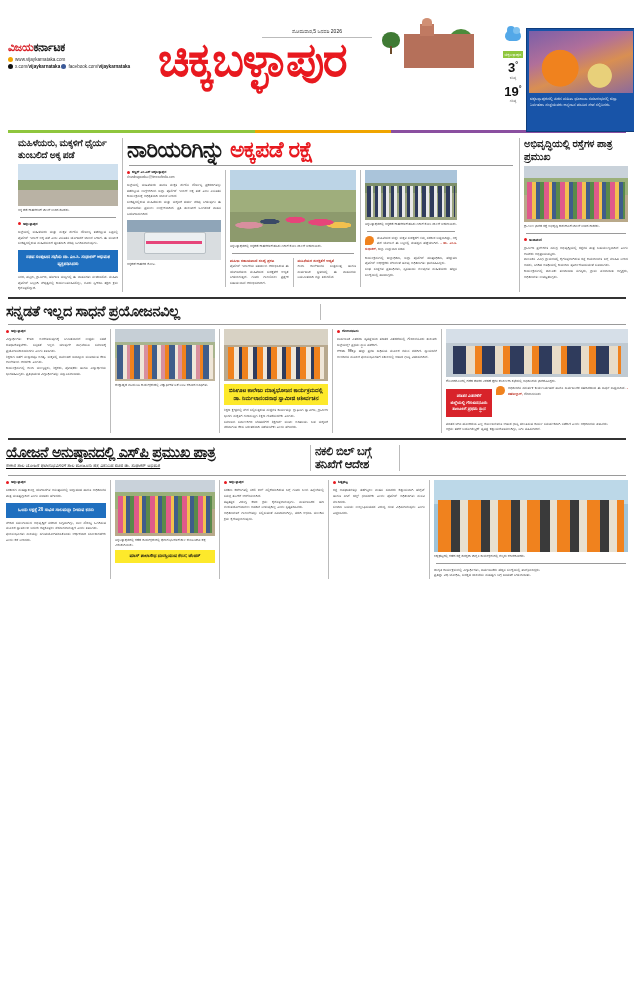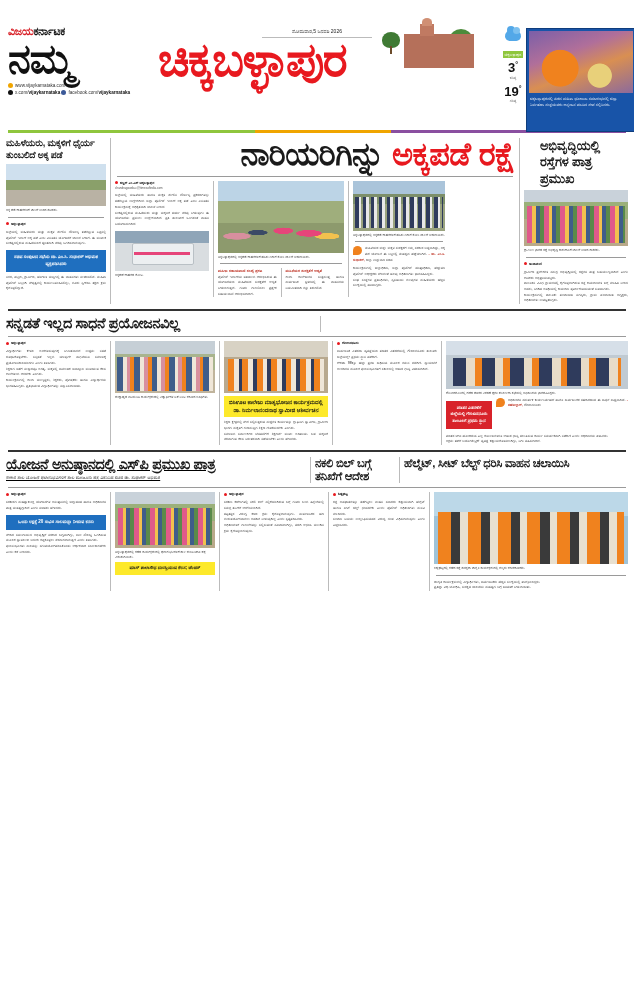--- a/index.html
+++ b/index.html
@@ -7,21 +7,21 @@
   body { font-family:"Liberation Sans", sans-serif; }
 
   .page {
     width:634px; height:995px; margin:0 auto; background:#ffffff;
     position:relative; overflow:hidden;
     padding:26px 6px 8px 6px;
   }
 
   
   .masthead { position:relative; height:100px; }
-  .mh-left { position:absolute; left:2px; top:0; width:250px; }
+  .mh-left { position:absolute; left:2px; top:16px; width:250px; }
   .vk-logo { font-size:11px; font-weight:bold; letter-spacing:-0.3px; line-height:1; }
   .vk-logo .red { color:#d81f26; }
   .vk-logo .blk { color:#111; }
   .namma {
     font-size:41px; font-weight:bold; color:#111; line-height:0.95;
     letter-spacing:-1px; margin-top:3px; white-space:nowrap;
   }
   .mh-urls { margin-top:4px; font-size:4.6px; color:#333; line-height:1.5; }
   .mh-urls .ico { display:inline-block; width:5px; height:5px; border-radius:50%;
      background:#f0a500; vertical-align:middle; margin-right:2px; }
@@ -135,22 +135,22 @@
   .scene-people:after { content:""; position:absolute; left:2%; bottom:4%; width:96%; height:66%;
       background:repeating-linear-gradient(to right,
         #3f5d8a 0 6%, #efe6d8 6% 10%, #d88f9e 10% 14%, #f0821e 14% 18%); }
   .scene-indoor { background:linear-gradient(180deg,#d6dfe8 0 30%, #c0cad2 30% 100%); }
   .scene-indoor:after { content:""; position:absolute; left:4%; bottom:6%; width:92%; height:58%;
       background:repeating-linear-gradient(to right,
         #2f3b5c 0 8%, #e8dcc8 8% 13%, #f0821e 13% 17%); }
 
   
   .hl-main {
-    font-size:32px; font-weight:bold; color:#1a1a1a; line-height:1.05;
-    letter-spacing:-0.6px; text-align:right; white-space:nowrap;
+    font-size:22px; font-weight:bold; color:#1a1a1a; line-height:1.05;
+    letter-spacing:-0.6px; text-align:left; white-space:nowrap;
   }
   .hl-main .red { color:#e8191f; }
   .hl-sub {
     font-size:7.2px; color:#1a1a1a; text-align:center; margin-top:3px;
     letter-spacing:-0.1px; white-space:nowrap;
   }
   .hl-col {
     font-size:9.2px; font-weight:bold; color:#1a1a1a; line-height:1.25;
     letter-spacing:-0.2px;
   }
@@ -188,21 +188,20 @@
 <body>
 
 <div class="page">
 
   <div class="masthead">
 
     <div class="mh-left">
       <div class="vk-logo">
         <span class="red">ವಿಜಯ</span><span class="blk">ಕರ್ನಾಟಕ</span>
       </div>
-      <div class="namma">ನಮ್ಮ</div>
       <div class="mh-urls">
         <div>
           <span class="ico"></span><span>www.vijaykarnataka.com</span>
         </div>
         <div>
           <span class="ico tw"></span><span>x.com/</span><b>vijaykarnataka</b>
           <span class="ico fb"></span><span>facebook.com/</span><b>vijaykarnataka</b>
         </div>
       </div>
     </div>
@@ -232,21 +231,21 @@
     <div class="mh-photo">
       <div class="img"></div>
       <div class="cap">ಚಿಕ್ಕಬಳ್ಳಾಪುರದಲ್ಲಿ ನಡೆದ ಮಹಿಳಾ ಭೋಜನಾ ಸಮಾರಂಭದಲ್ಲಿ ಜಿಲ್ಲಾ ನಿರ್ವಹಣಾ ಸಂಸ್ಥೆಯವರು ಅನ್ನದಾನ ಮಾಡಿದ ಸೇವೆ ಸಲ್ಲಿಸಿದರು.</div>
     </div>
   </div>
 
   <div class="mh-rule"></div>
 
   <div class="cols" style="margin-top:5px;">
 
-    <div class="col" style="width:100px;">
+    <div class="col" style="width:100px;margin-left:12px;">
       <div class="hl-col">ಮಹಿಳೆಯರು, ಮಕ್ಕಳಿಗೆ ಧೈರ್ಯ ತುಂಬಲಿದೆ ಅಕ್ಕ ಪಡೆ</div>
       <div class="photo scene-road" style="height:42px;margin-top:3px;"></div>
       <div class="ph-cap">ಅಕ್ಕ ಪಡೆ ವಾಹನಗಳಿಗೆ ಚಾಲನೆ ನೀಡಿದ ಸಚಿವರು.</div>
       <div class="hr-thin"></div>
       <div class="byline"><span class="dot"></span><b>ಚಿಕ್ಕಬಳ್ಳಾಪುರ</b></div>
       <div class="body-txt">ಜಿಲ್ಲೆಯಲ್ಲಿ ಮಹಿಳೆಯರು ಮತ್ತು ಮಕ್ಕಳ ಮೇಲಿನ ದೌರ್ಜನ್ಯ ತಡೆಗಟ್ಟುವ ನಿಟ್ಟಿನಲ್ಲಿ ಪೊಲೀಸ್ ಇಲಾಖೆ ಅಕ್ಕ ಪಡೆ ಎಂಬ ವಿನೂತನ ಯೋಜನೆಗೆ ಚಾಲನೆ ನೀಡಿದೆ. ಈ ಮೂಲಕ ಸಂಕಷ್ಟದಲ್ಲಿರುವ ಮಹಿಳೆಯರಿಗೆ ತ್ವರಿತವಾಗಿ ನೆರವು ಒದಗಿಸಲಾಗುವುದು.</div>
       <div class="box-blue">ಸಚಿವ ಸಂಪುಟದ ಸಭೆಯ ಡಾ. ಎಂ.ಸಿ. ಸುಧಾಕರ್ ಅಭಿಮತ ವ್ಯಕ್ತಪಡಿಸಿದರು</div>
       <div class="body-txt">ನಗರ, ಪಟ್ಟಣ, ಗ್ರಾಮೀಣ, ಹೋಬಳಿ ಮಟ್ಟದಲ್ಲಿ ಈ ವಾಹನಗಳು ಸಂಚರಿಸಲಿವೆ. ಮಹಿಳಾ ಪೊಲೀಸ್ ಸಿಬ್ಬಂದಿ ನೇತೃತ್ವದಲ್ಲಿ ಕಾರ್ಯನಿರ್ವಹಿಸಲಿದ್ದು, ದೂರು ಸ್ವೀಕರಿಸಿ ತಕ್ಷಣ ಕ್ರಮ ಕೈಗೊಳ್ಳಲಿದ್ದಾರೆ.</div>
     </div>
 
@@ -305,21 +304,21 @@
           </div>
           <div class="body-txt" style="margin-top:3px;">ಕಾರ್ಯಕ್ರಮದಲ್ಲಿ ಜಿಲ್ಲಾಧಿಕಾರಿ, ಜಿಲ್ಲಾ ಪೊಲೀಸ್ ವರಿಷ್ಠಾಧಿಕಾರಿ, ಹೆಚ್ಚುವರಿ ಪೊಲೀಸ್ ಅಧೀಕ್ಷಕರು ಸೇರಿದಂತೆ ಹಲವು ಅಧಿಕಾರಿಗಳು ಭಾಗವಹಿಸಿದ್ದರು.</div>
           <div class="body-txt">ಸಂಘ ಸಂಸ್ಥೆಗಳ ಪ್ರತಿನಿಧಿಗಳು, ಸ್ವಸಹಾಯ ಗುಂಪುಗಳ ಮಹಿಳೆಯರು ಹೆಚ್ಚಿನ ಸಂಖ್ಯೆಯಲ್ಲಿ ಹಾಜರಿದ್ದರು.</div>
         </div>
       </div>
     </div>
 
     <div class="vrule"></div>
 
     <div class="col" style="width:104px;">
-      <div class="hl-col" style="font-size:13px;margin-left:16px;">ಅಭಿವೃದ್ಧಿಯಲ್ಲಿ ರಸ್ತೆಗಳ ಪಾತ್ರ ಪ್ರಮುಖ</div>
+      <div class="hl-col" style="font-size:10px;">ಅಭಿವೃದ್ಧಿಯಲ್ಲಿ ರಸ್ತೆಗಳ ಪಾತ್ರ ಪ್ರಮುಖ</div>
       <div class="photo scene-group" style="height:56px;margin-top:3px;"></div>
       <div class="ph-cap">ಗ್ರಾಮೀಣ ಭಾಗದ ರಸ್ತೆ ಅಭಿವೃದ್ಧಿ ಕಾಮಗಾರಿಗೆ ಚಾಲನೆ ನೀಡಿದ ಶಾಸಕರು.</div>
       <div class="hr-thin"></div>
       <div class="byline"><span class="dot"></span><b>ಚಿಂತಾಮಣಿ</b></div>
       <div class="body-txt">ಗ್ರಾಮೀಣ ಪ್ರದೇಶಗಳ ಸಮಗ್ರ ಅಭಿವೃದ್ಧಿಯಲ್ಲಿ ರಸ್ತೆಗಳ ಪಾತ್ರ ಬಹುಮುಖ್ಯವಾಗಿದೆ ಎಂದು ಶಾಸಕರು ಅಭಿಪ್ರಾಯಪಟ್ಟರು.</div>
       <div class="body-txt">ತಾಲೂಕಿನ ವಿವಿಧ ಗ್ರಾಮಗಳಲ್ಲಿ ಕೈಗೊಳ್ಳಲಾಗಿರುವ ರಸ್ತೆ ಕಾಮಗಾರಿಗಳ ಬಗ್ಗೆ ಮಾಹಿತಿ ನೀಡಿದ ಅವರು, ನಿಗದಿತ ಅವಧಿಯಲ್ಲಿ ಕಾಮಗಾರಿ ಪೂರ್ಣಗೊಳಿಸುವಂತೆ ಸೂಚಿಸಿದರು.</div>
       <div class="body-txt">ಕಾರ್ಯಕ್ರಮದಲ್ಲಿ ತಾಲೂಕು ಪಂಚಾಯಿತಿ ಸದಸ್ಯರು, ಗ್ರಾಮ ಪಂಚಾಯಿತಿ ಅಧ್ಯಕ್ಷರು, ಅಧಿಕಾರಿಗಳು ಉಪಸ್ಥಿತರಿದ್ದರು.</div>
     </div>
   </div>
 
@@ -393,23 +392,20 @@
     <div class="cols">
       <div class="col" style="width:300px;text-decoration:underline;">
         <div class="hl-sec">ಯೋಜನೆ ಅನುಷ್ಠಾನದಲ್ಲಿ ಎಸ್‌ಪಿ ಪ್ರಮುಖ ಪಾತ್ರ</div>
         <div class="hl-sec-sub">ನೇಕಾರ ಸಾಲ ಯೋಜನೆ ಫಲಾನುಭವಿಗಳಿಗೆ ಸಾಲ ಮಂಜೂರು ಪತ್ರ ವಿತರಿಸಿದ ಸಚಿವ ಡಾ. ಸುಧಾಕರ್ ಅಭಿಮತ</div>
       </div>
       <div class="vrule"></div>
       <div class="col" style="width:80px;">
         <div class="hl-sec-sm">ನಕಲಿ ಬಿಲ್ ಬಗ್ಗೆ ತನಿಖೆಗೆ ಆದೇಶ</div>
       </div>
       <div class="vrule"></div>
-      <div class="col" style="flex:1;">
-        <div class="hl-sec-sm">ಹೆಲ್ಮೆಟ್, ಸೀಟ್ ಬೆಲ್ಟ್ ಧರಿಸಿ ವಾಹನ ಚಲಾಯಿಸಿ</div>
-      </div>
     </div>
     <div class="hr-thin"></div>
 
     <div class="cols">
 
       <div class="col" style="width:100px;">
         <div class="byline"><span class="dot"></span><b>ಚಿಕ್ಕಬಳ್ಳಾಪುರ</b></div>
         <div class="body-txt">ಸರಕಾರದ ಮಹತ್ವಾಕಾಂಕ್ಷಿ ಯೋಜನೆಗಳ ಅನುಷ್ಠಾನದಲ್ಲಿ ಜಿಲ್ಲಾಡಳಿತ ಹಾಗೂ ಅಧಿಕಾರಿಗಳ ಪಾತ್ರ ಮಹತ್ವದ್ದಾಗಿದೆ ಎಂದು ಸಚಿವರು ಹೇಳಿದರು.</div>
         <div class="box-blue">ಒಂದು ಲಕ್ಷಕ್ಕೆ 20 ಸಾವಿರ ಸಾಲಮನ್ನಾ ನೀಡುವ ಕನಸು</div>
         <div class="body-txt">ನೇಕಾರ ಸಮುದಾಯದ ಅಭಿವೃದ್ಧಿಗೆ ಸರಕಾರ ಬದ್ಧವಾಗಿದ್ದು, ಸಾಲ ಸೌಲಭ್ಯ ಒದಗಿಸುವ ಮೂಲಕ ಸ್ವಾವಲಂಬಿ ಬದುಕು ಕಟ್ಟಿಕೊಳ್ಳಲು ನೆರವಾಗಲಾಗುತ್ತಿದೆ ಎಂದು ತಿಳಿಸಿದರು.</div>

